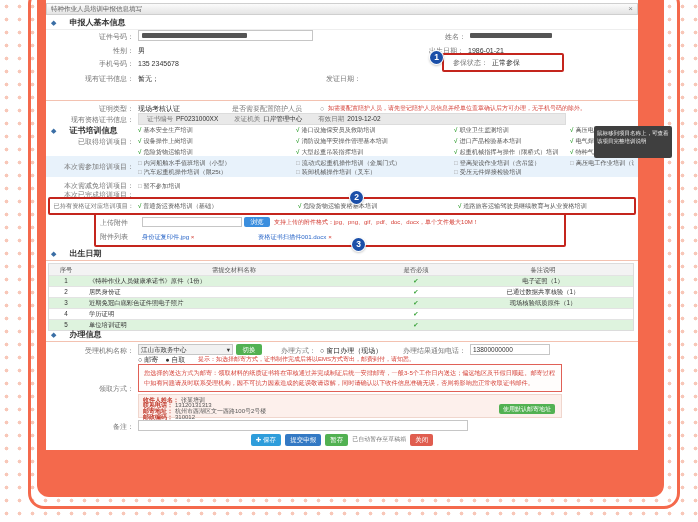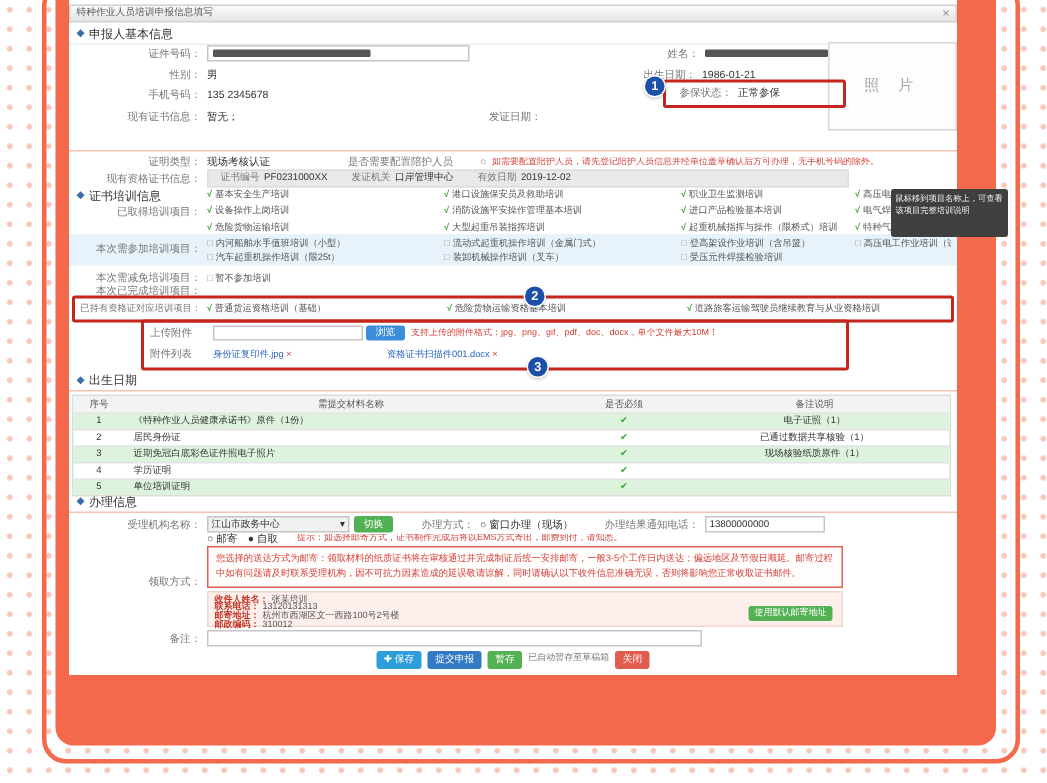--- a/index.html
+++ b/index.html
@@ -10,22 +10,22 @@
   #thinframe{position:absolute;left:28px;top:-12px;width:646px;height:515px;
     border:3px solid #f4694c;border-radius:16px;}
   #frame{position:absolute;left:37px;top:-14px;width:627px;height:511px;
     background:#f4694c;border-radius:12px;}
   #card{position:absolute;left:46px;top:0;width:592px;height:450px;background:#fff;
     font-size:7px;color:#333;line-height:1.2;}
   .titlebar{position:absolute;left:0;top:3px;width:592px;height:12px;box-sizing:border-box;
     background:linear-gradient(#fbfbfb,#e4e4e4);border:1px solid #cfcfcf;
     display:flex;align-items:center;padding:0 4px;font-size:6.5px;color:#555;}
   .titlebar .close{margin-left:auto;color:#888;font-size:8px;cursor:pointer;line-height:1;}
-  .sec{position:absolute;left:5px;display:flex;align-items:center;gap:3px;
-    font-size:8px;font-weight:normal;color:#333;}
+  .sec{position:absolute;left:5px;display:flex;align-items:center;gap:13px;
+    font-size:8px;font-weight:bold;color:#333;}
   .sec .sic{color:#3a6ea5;font-size:7px;}
   .secline{position:absolute;left:0;width:592px;height:0;border-bottom:1px solid #f3c2b1;}
   .lbl{position:absolute;color:#777;text-align:right;white-space:nowrap;}
   .val{position:absolute;color:#333;white-space:nowrap;}
   .redact{position:absolute;background:#555;border-radius:1px;}
   .inputbox{position:absolute;background:#fff;border:1px solid #c6c6c6;box-sizing:border-box;
     font-size:6.5px;color:#333;padding:0 2px;display:flex;align-items:center;}
   .photo{position:absolute;left:506px;top:28px;width:84px;height:57px;border:1px solid #d5d5d5;
     background:#fdfdfd;display:flex;align-items:center;justify-content:center;
     color:#a3a3a3;font-size:10px;letter-spacing:5px;}
@@ -107,21 +107,20 @@
 
     <div class="lbl" style="left:0;top:60px;width:88px;">手机号码：</div>
     <div class="val" style="left:92px;top:60px;">135 2345678</div>
     <div class="lbl" style="left:402px;top:59px;width:40px;">参保状态：</div>
     <div class="val" style="left:446px;top:59px;">正常参保</div>
 
     <div class="lbl" style="left:0;top:75px;width:88px;">现有证书信息：</div>
     <div class="val" style="left:92px;top:75px;">暂无；</div>
     <div class="lbl" style="left:270px;top:75px;width:45px;">发证日期：</div>
 
-    <div class="photo">照 片</div>
 
     <div class="rbox" style="left:396px;top:53px;width:118px;height:15px;"></div>
     <div class="badge" style="left:384px;top:51px;">1</div>
 
     <div class="sec" style="top:106px;margin-top:20px;">
       <span class="sic">◆</span>
       <span>证书培训信息</span>
     </div>
     <div class="secline" style="top:100px;"></div>
 

